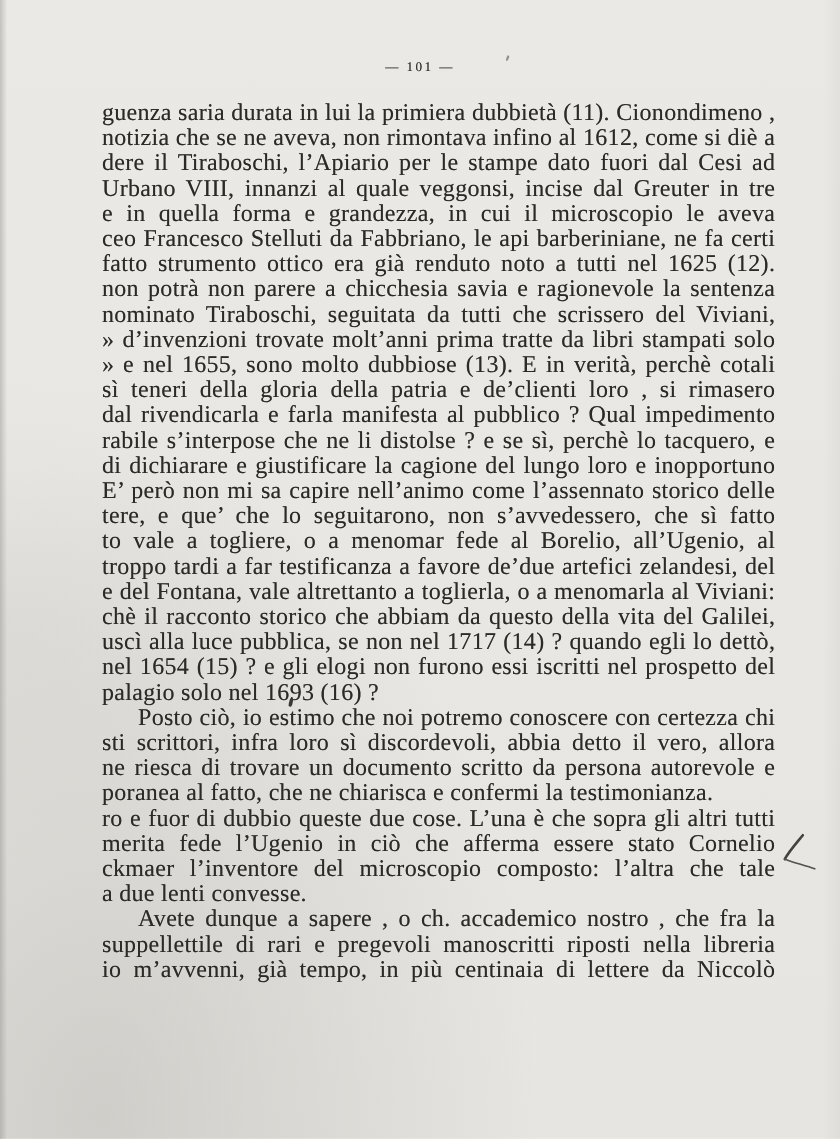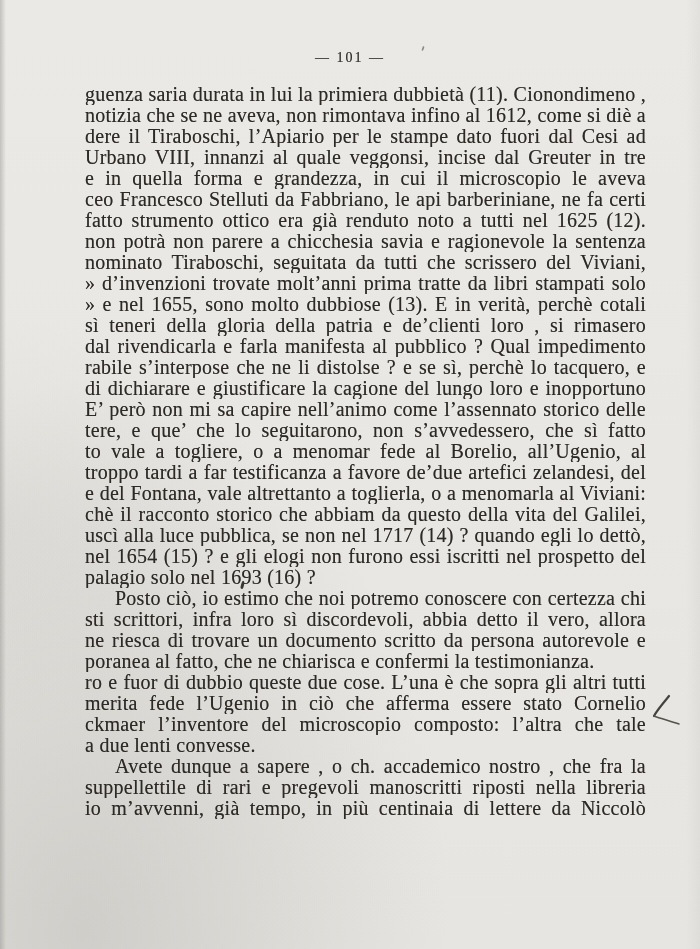--- a/index.html
+++ b/index.html
@@ -19,21 +19,21 @@
       linear-gradient(to left, rgba(150,148,143,0.10) 0px, rgba(150,148,143,0) 14px),
       linear-gradient(#eae9e6, #e6e5e1);
     color: #2d2a26;
   }
   .page-number {
     position: absolute;
     top: 50px;
     left: 0;
     width: 700px;
     text-align: center;
-    font-size: 14px;
+    font-size: 11px;
     letter-spacing: 2px;
     color: #35322d;
     text-shadow: 0 0 0.5px rgba(45,42,38,0.55);
   }
   .text-block {
     position: absolute;
     left: 85px;
     top: 84px;
     width: 561px;
     font-size: 20px;

